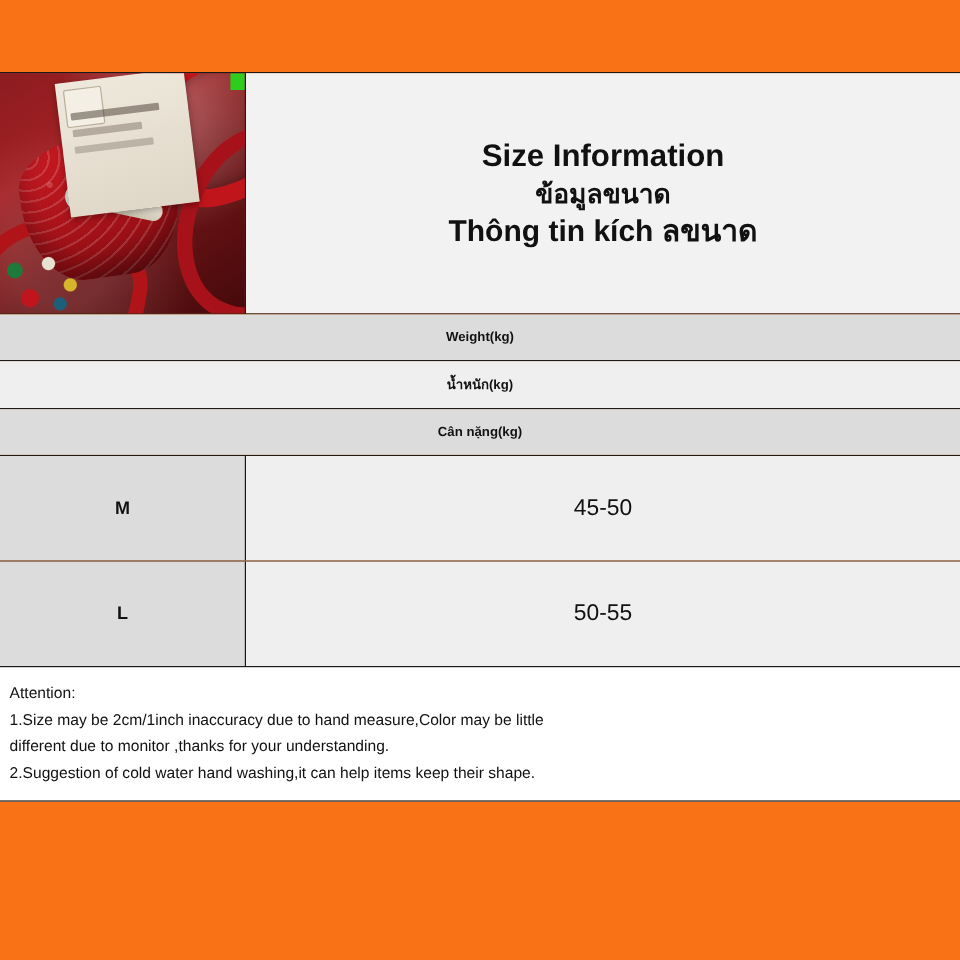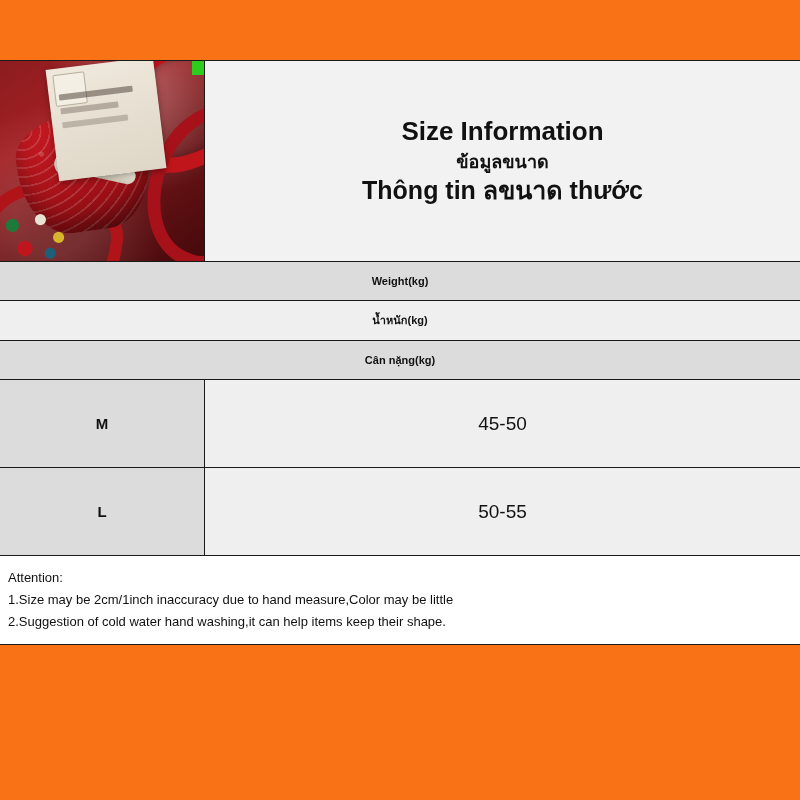--- a/index.html
+++ b/index.html
@@ -180,21 +180,21 @@
     justify-content: center;
     box-sizing: border-box;
   }
   .title-en {
     font-size: 26px;
     font-weight: bold;
     color: #111;
     line-height: 1.35;
   }
   .title-th {
-    font-size: 18px;
+    font-size: 22px;
     font-weight: bold;
     color: #111;
     line-height: 1.35;
   }
   .title-vi {
     font-size: 25px;
     font-weight: bold;
     color: #111;
     line-height: 1.35;
   }
@@ -303,21 +303,21 @@
             <div class="card-line l2"></div>
             <div class="card-line l3"></div>
           </div>
           <div class="confetti"></div>
         </div>
         <div class="green-corner"></div>
       </div>
       <div class="title-cell">
         <div class="title-en">Size Information</div>
         <div class="title-th">ข้อมูลขนาด</div>
-        <div class="title-vi">Thông tin ลขนาด thước</div>
+        <div class="title-vi">Thông tin kích ลขนาด</div>
       </div>
     </div>
 
     <div class="row header-row">
       <div class="weight-stack">
         <div class="weight-sub s1">Weight(kg)</div>
         <div class="weight-sub s2">น้ำหนัก(kg)</div>
         <div class="weight-sub s3">Cân nặng(kg)</div>
       </div>
     </div>
@@ -330,16 +330,17 @@
     <div class="row data-row">
       <div class="size-cell">L</div>
       <div class="value-cell">50-55</div>
     </div>
 
   </div>
 
   <div class="attention">
     <p>Attention:</p>
     <p>1.Size may be 2cm/1inch inaccuracy due to hand measure,Color may be little</p>
+    <p>different due to monitor ,thanks for your understanding.</p>
     <p>2.Suggestion of cold water hand washing,it can help items keep their shape.</p>
   </div>
 
 </div>
 
 </body></html>

